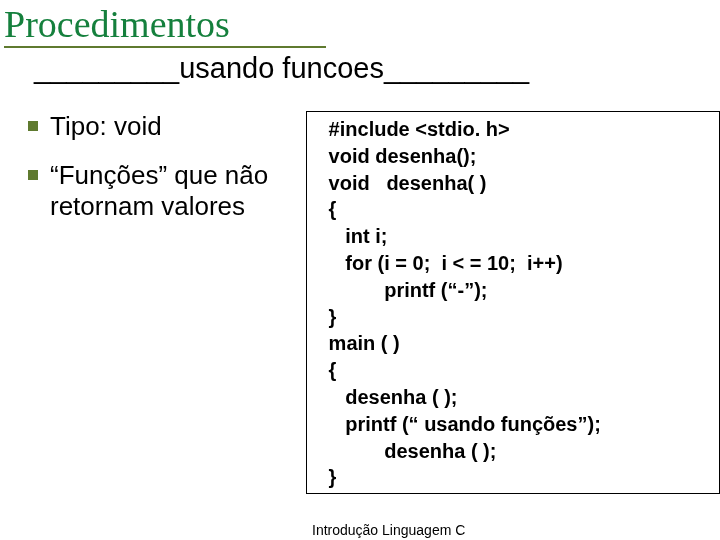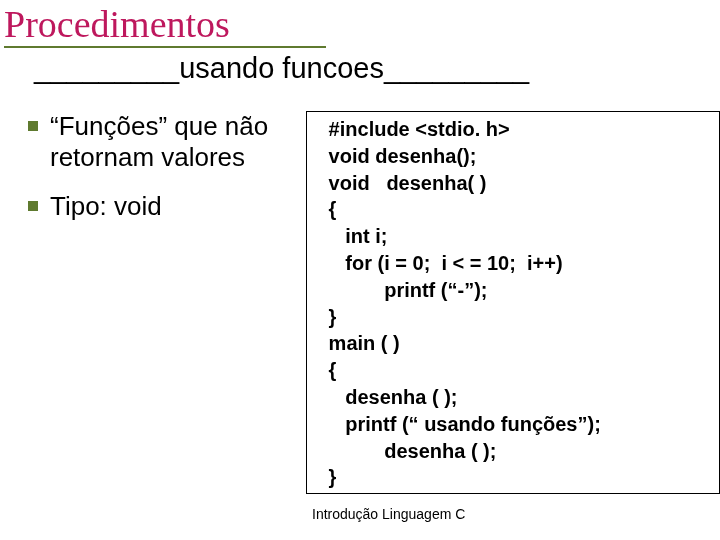--- a/index.html
+++ b/index.html
@@ -8,21 +8,21 @@
     width: 720px;
     height: 540px;
     background: #ffffff;
     font-family: Tahoma, Verdana, sans-serif;
     position: relative;
     overflow: hidden;
   }
   .title {
     font-family: Georgia, 'Times New Roman', serif;
     font-size: 38px;
-    color: #be185d;
+    color: #15803d;
     margin: 2px 0 0 4px;
     font-weight: normal;
   }
   .title-underline {
     height: 2px;
     background: #5f7a2f;
     width: 322px;
     margin-left: 4px;
   }
   .subtitle {
@@ -65,44 +65,44 @@
     padding: 4px 6px 2px 22px;
     font-family: Tahoma, Verdana, sans-serif;
     font-size: 20px;
     font-weight: bold;
     color: #000;
     line-height: 1.34;
     white-space: pre;
   }
   .footer {
     position: absolute;
-    bottom: 18px;
+    bottom: 2px;
     left: 312px;
     font-family: Tahoma, Verdana, sans-serif;
     font-size: 14px;
     color: #000;
   }
 </style>
 </head>
 <body>
 
 <div class="title">Procedimentos</div>
 <div class="title-underline"></div>
 
 <div class="subtitle">_________usando  funcoes_________</div>
 
 <div class="content">
   <div class="left-col">
     <div class="bullet-row">
       <div class="bullet"></div>
-      <div class="bullet-text">“Funções” que não retornam valores</div>
+      <div class="bullet-text">Tipo: void</div>
     </div>
     <div class="bullet-row">
       <div class="bullet"></div>
-      <div class="bullet-text">Tipo: void</div>
+      <div class="bullet-text">“Funções” que não retornam valores</div>
     </div>
   </div>
 
   <div class="code-box">#include &lt;stdio. h&gt;
 void desenha();
 void   desenha( )
 {
    int i;
    for (i = 0;  i &lt; = 10;  i++)
           printf (“-”);

